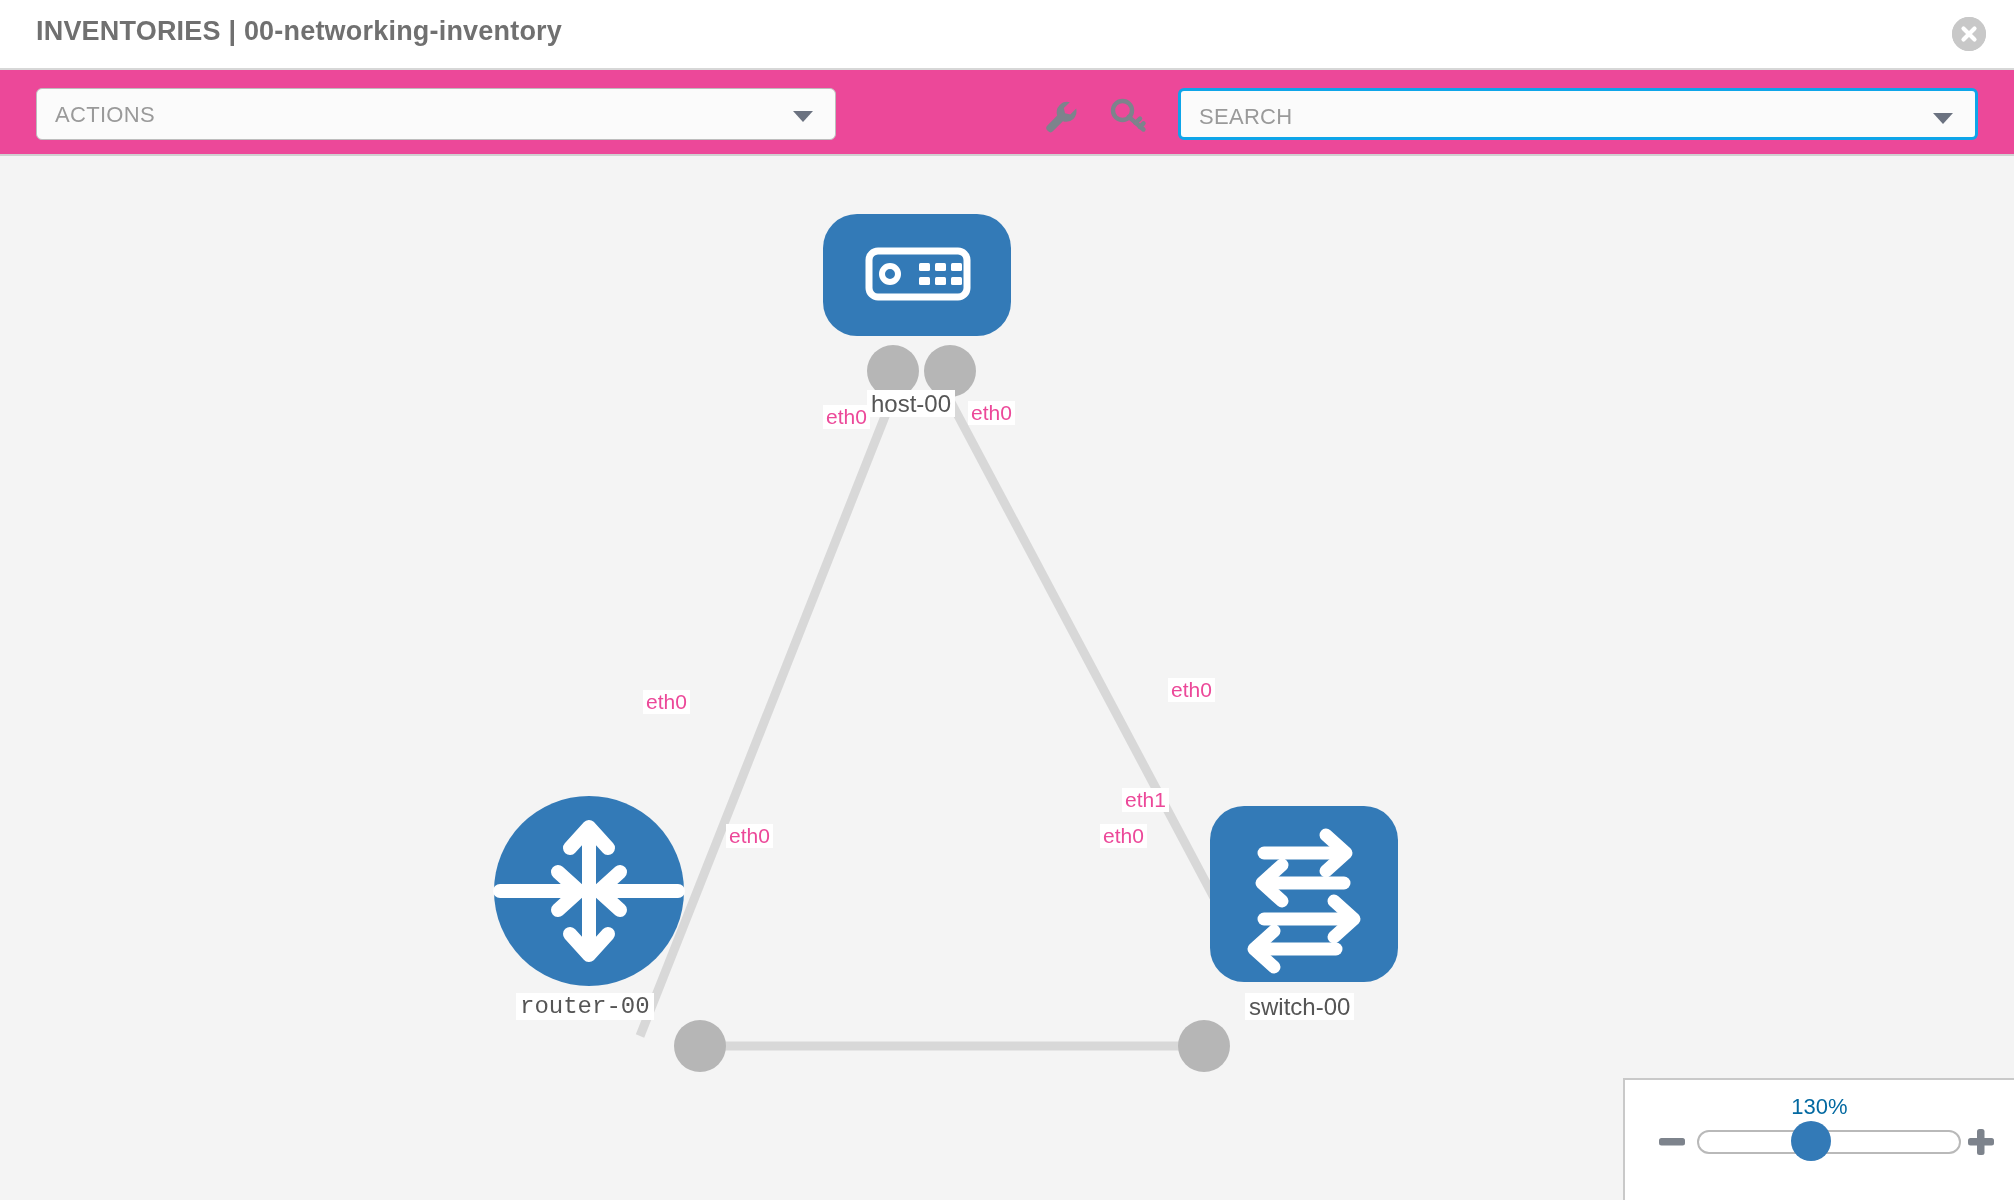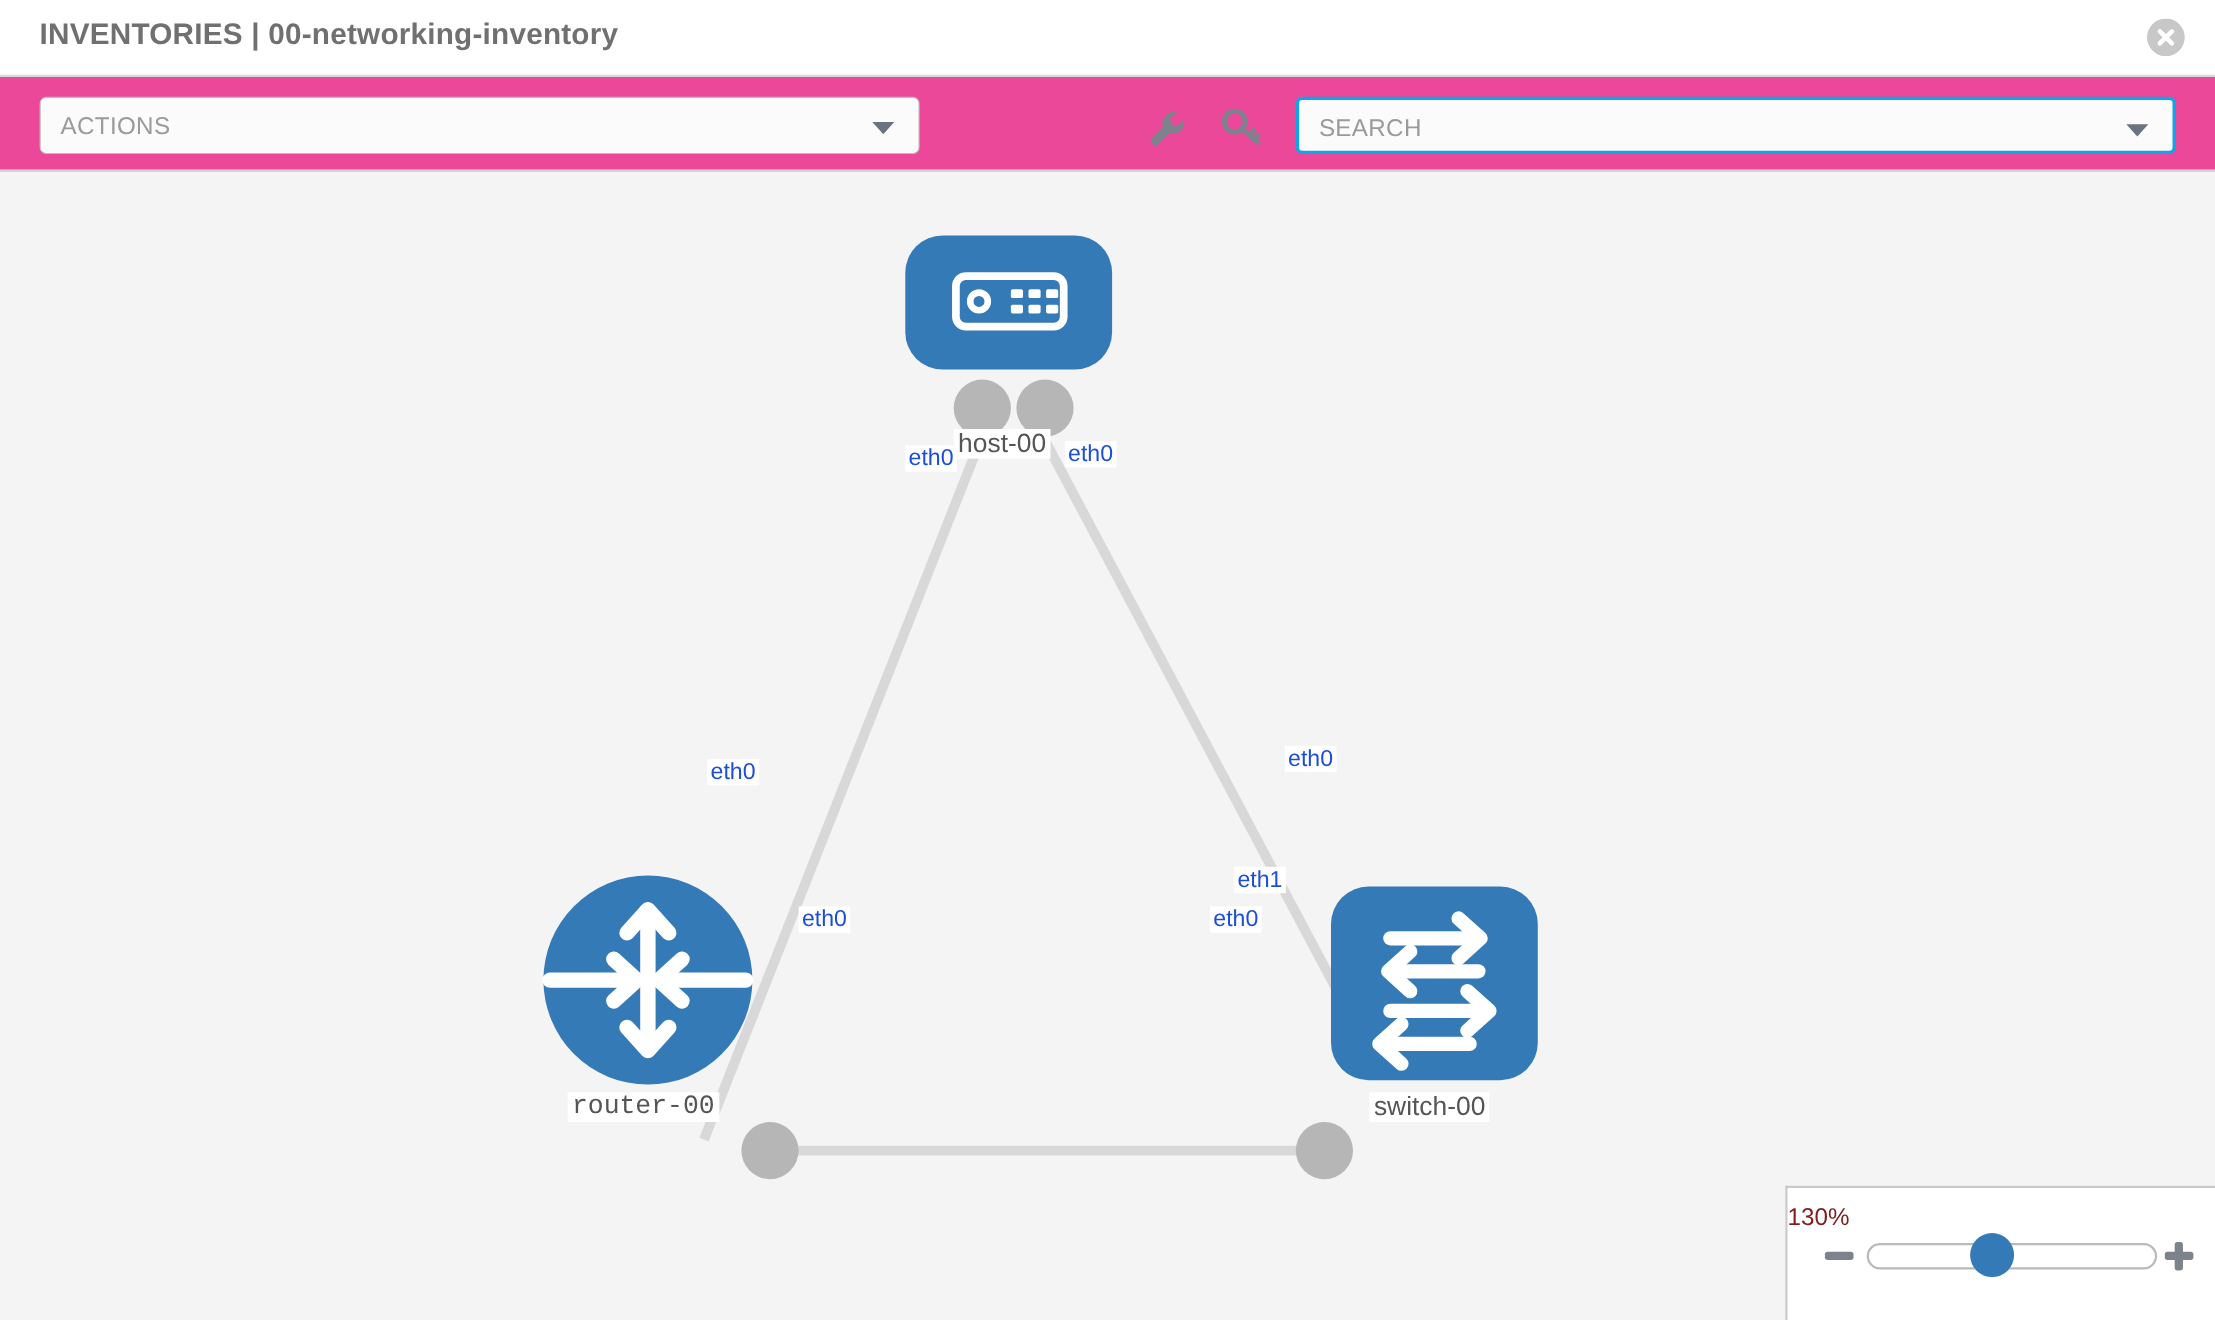--- a/index.html
+++ b/index.html
@@ -131,41 +131,41 @@
     background: #ffffff;
     color: #555555;
     white-space: nowrap;
     line-height: 1.05;
   }
   .nodelabel.big {
     font-size: 24px;
   }
   .nodelabel.iface {
     font-size: 21px;
-    color: #1d4ed8;
+    color: #ec4899;
   }
 
   
   .zoom-panel {
     position: absolute;
     left: 1623px;
     top: 1078px;
     width: 391px;
     height: 122px;
     background: #ffffff;
     border-top: 2px solid #c9c9c9;
     border-left: 2px solid #c9c9c9;
   }
   .zoom-level {
     position: absolute;
     top: 14px;
     left: 0; right: 0;
-    text-align: left;
+    text-align: center;
     font-size: 22px;
-    color: #7f1d1d;
+    color: #0369a1;
   }
   .zoom-minus, .zoom-plus {
     position: absolute;
     top: 47px;
     width: 30px; height: 30px;
     cursor: pointer;
   }
   .zoom-minus { left: 32px; }
   .zoom-plus  { right: 18px; }
 

